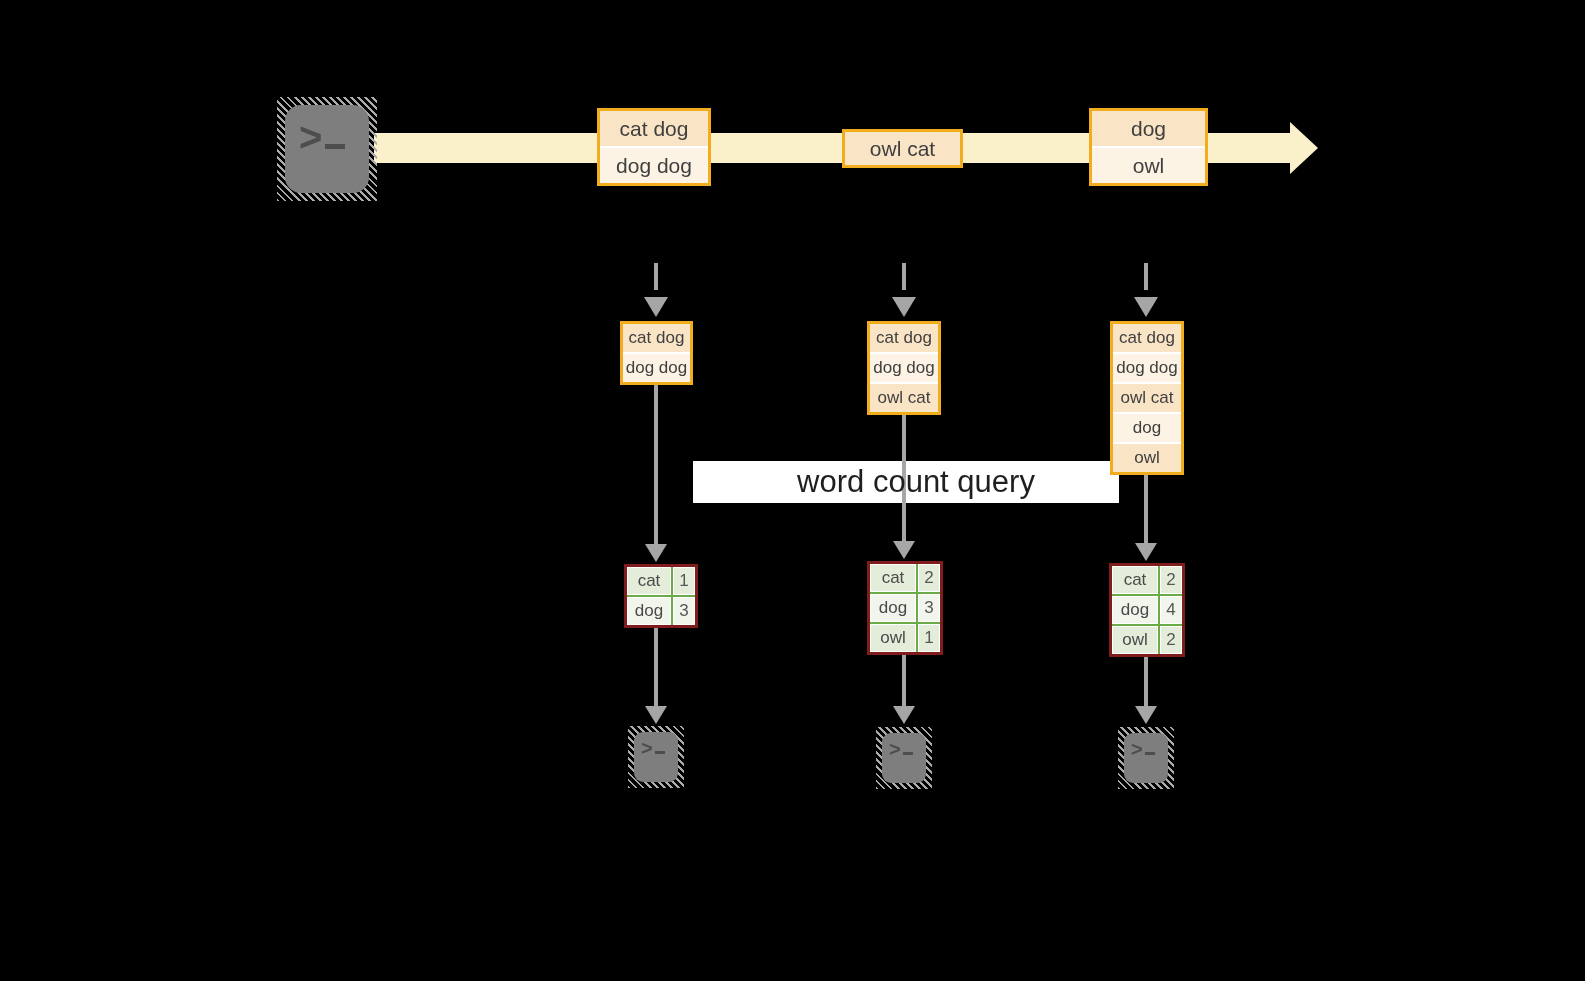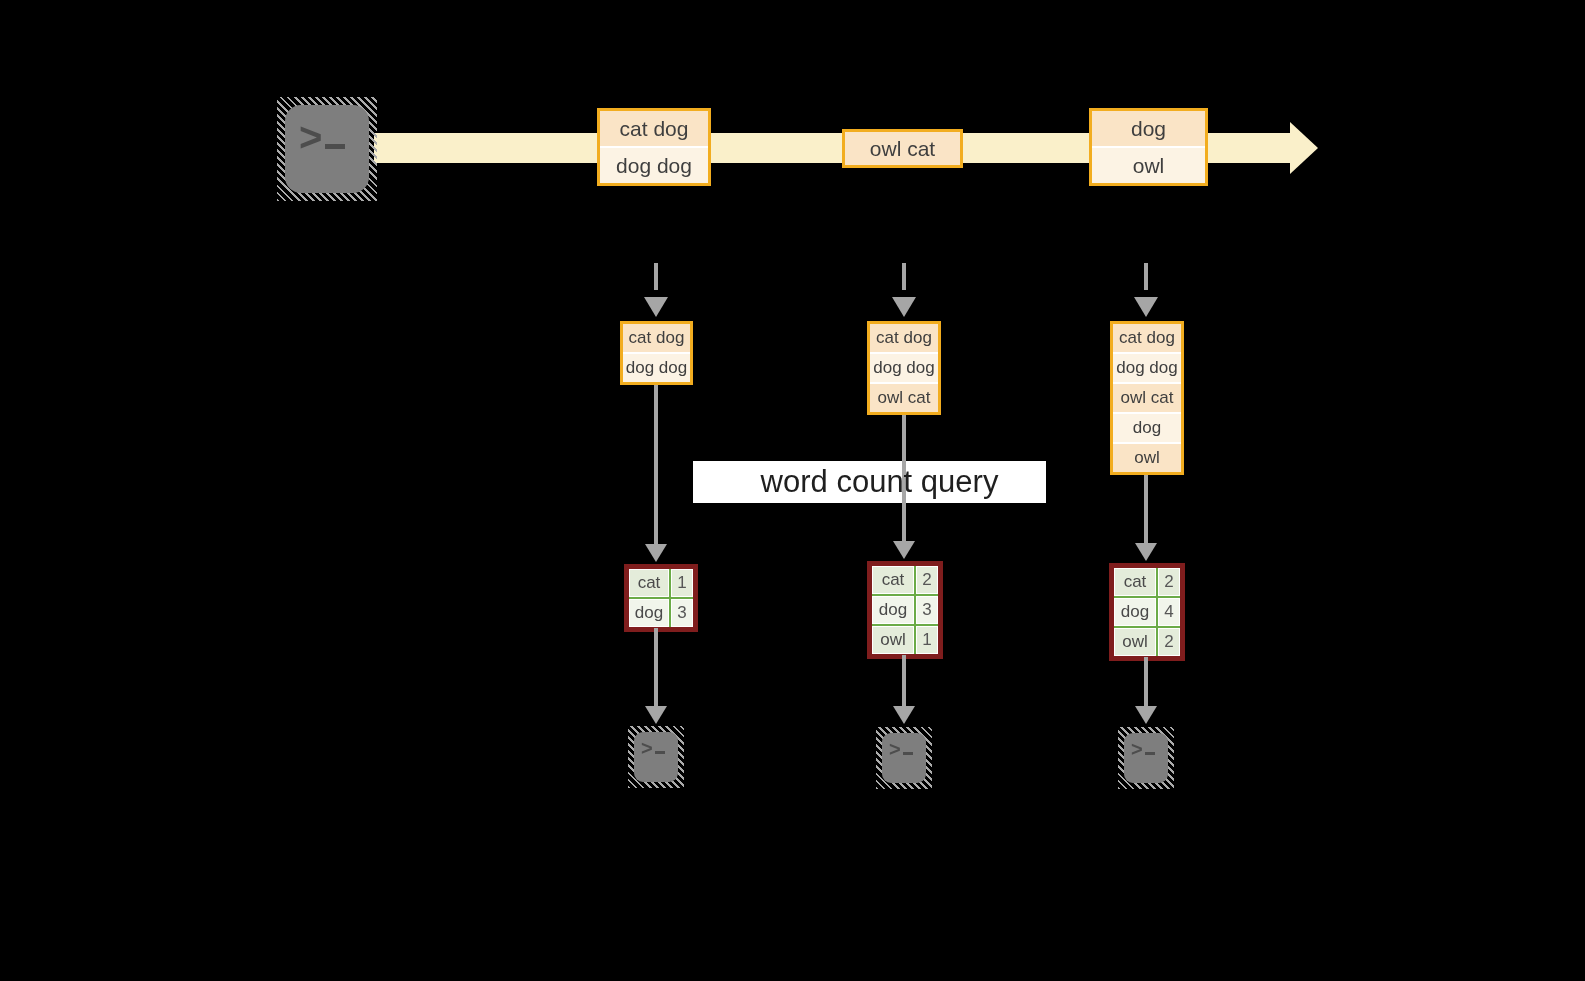--- a/index.html
+++ b/index.html
@@ -21,21 +21,21 @@
   .evt .row { flex: 0 0 35px; display: flex; align-items: center; justify-content: center;
     font-size: 21px; color: #3F3F3F; }
   .evt.single .row { flex-basis: 33px; }
   .stack { z-index: 4; }
   .stack .row { flex: 0 0 28px; display: flex; align-items: center; justify-content: center;
     font-size: 17px; color: #3F3F3F; }
   .evt .row:nth-child(odd),  .stack .row:nth-child(odd)  { background: #FAE4C6; }
   .evt .row:nth-child(even), .stack .row:nth-child(even) { background: #FCF3E4; }
 
   
-  .wct { position: absolute; border: 5px solid #7f1d1d; background: #6BAB47;
+  .wct { position: absolute; border: 3px solid #7f1d1d; background: #6BAB47;
     display: flex; flex-direction: column; gap: 2px; }
   .wct .trow { display: grid; grid-template-columns: 1fr 22px; gap: 2px; }
   .wct .cell { height: 28px; display: flex; align-items: center; justify-content: center;
     border: 1px solid #FFF; font-size: 17px; color: #4A4A4A; }
   .wct .trow:nth-child(odd)  .cell { background: #E4ECDA; }
   .wct .trow:nth-child(even) .cell { background: #F1F5EB; }
   .wct .cell.num { color: #575757; }
 
   
   .aline { position: absolute; width: 4px; background: #A6A6A6; z-index: 2; }
@@ -54,21 +54,21 @@
   .chev { font-weight: 700; color: #4D4D4D; line-height: 0.9; }
   .usc  { background: #4D4D4D; }
   .term.src .glyphrow { margin: 14px 0 0 14px; }
   .term.src .chev { font-size: 40px; }
   .term.src .usc { width: 20px; height: 5px; margin: 0 0 6px 3px; }
   .term.out .glyphrow { margin: 7px 0 0 7px; }
   .term.out .chev { font-size: 20px; }
   .term.out .usc { width: 10px; height: 3px; margin: 0 0 3px 2px; }
 
   
-  .query-box { position: absolute; left: 693px; top: 461px; width: 353px; height: 42px;
+  .query-box { position: absolute; left: 693px; top: 461px; width: 426px; height: 42px;
     background: #FFF; display: flex; align-items: center; justify-content: center; padding-left: 20px; }
   .query-box span { position: relative; z-index: 3; font-size: 31px; color: #1F1F1F; }
 </style>
 </head>
 <body>
 
 <div id="canvas">
 
   <div class="stream-bar"></div>
   <div class="stream-head"></div>

